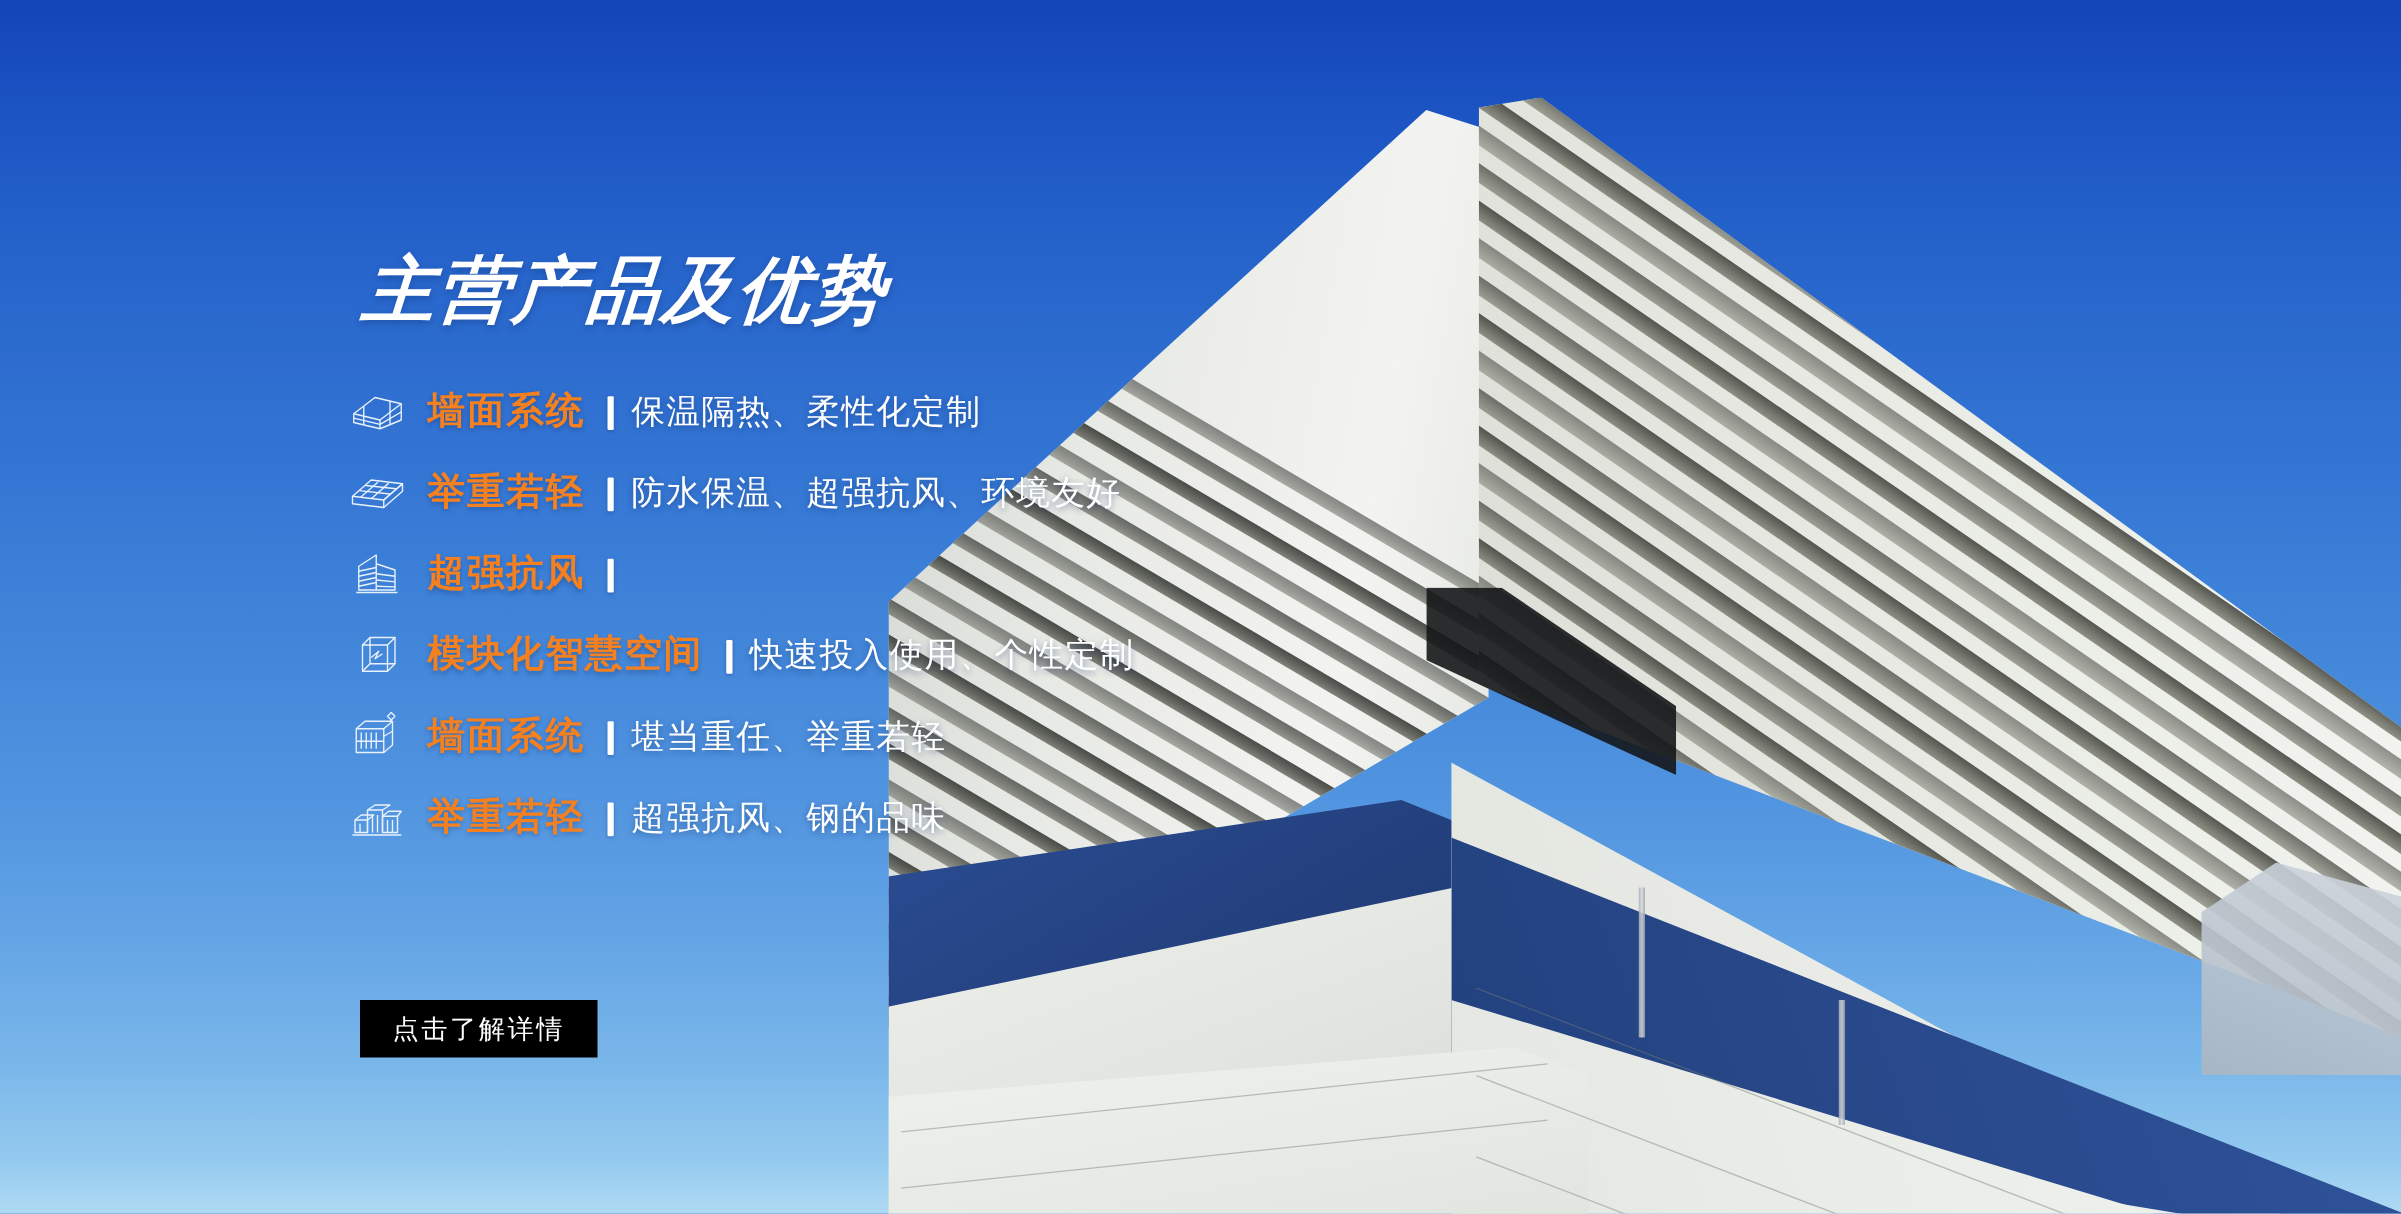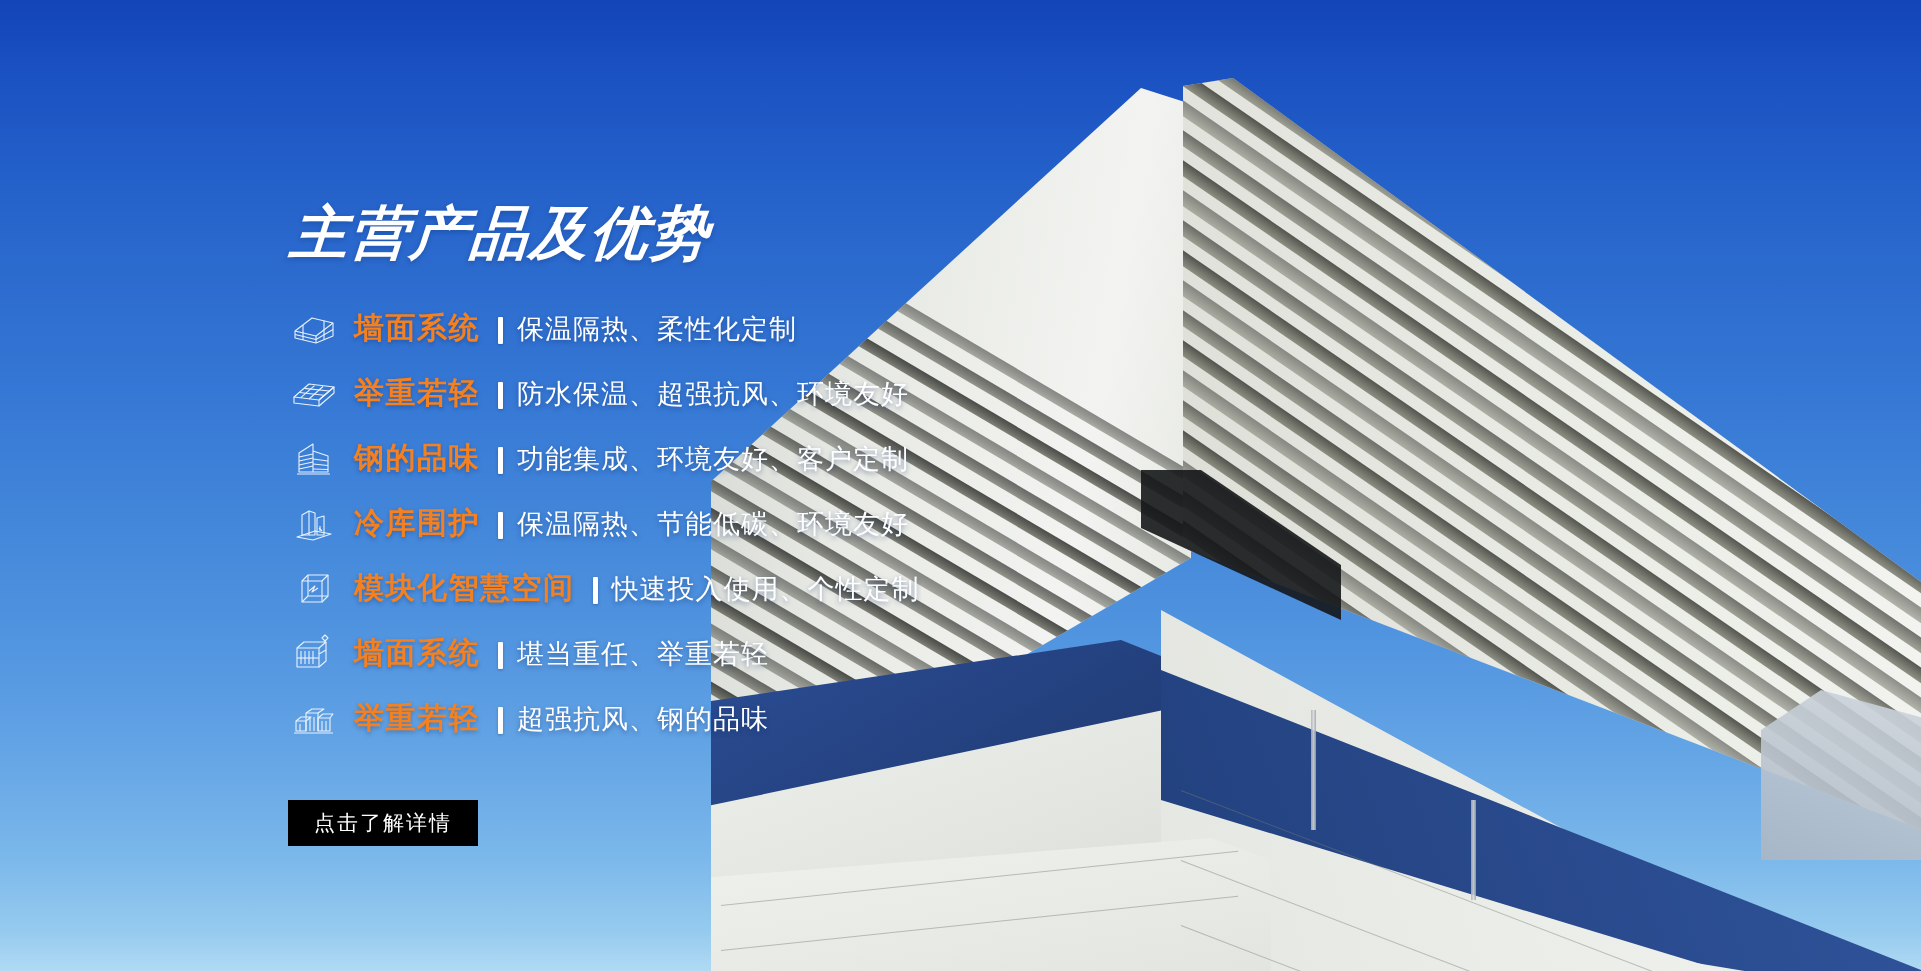--- a/index.html
+++ b/index.html
@@ -184,21 +184,21 @@
     line-height:1;
     white-space:nowrap;
     text-shadow:0 2px 5px rgba(10,40,100,.30);
     font-stretch:condensed;
     transform:skewX(-4deg);
     transform-origin:left bottom;
   }
 
   .product-list {
     position:absolute;
-    left:288px; top:296px;
+    left:276px; top:296px;
     width:800px;
   }
 
   .product-row {
     position:relative;
     height:65px;
     display:flex;
     align-items:center;
     white-space:nowrap;
   }
@@ -395,40 +395,24 @@
             <path d="M6 18 L20 15"></path>
             <path d="M6 22 L20 19"></path>
             <path d="M6 26 L20 23"></path>
             <path d="M6 30 L20 27"></path>
             <path d="M20 20 L35 22"></path>
             <path d="M20 25 L35 26.5"></path>
             <path d="M20 30 L35 30.5"></path>
             <path d="M4 35 L37 35"></path>
           </svg>
         </span>
-        <span class="row-name">钢的品味</span>
-        <span class="row-sep"></span>
-        <span class="row-desc">功能集成、环境友好、客户定制</span>
-      </div>
-
-      <div class="product-row">
-        <span class="row-icon">
-          <svg width="42" height="40" viewBox="0 0 42 40" fill="none" stroke="#e9f2fb" stroke-width="1.1" stroke-linejoin="round">
-            <path d="M9 31 L9 11 L16 7 L16 31 Z"></path>
-            <path d="M16 7 L22 9 L22 31 L16 31"></path>
-            <path d="M24 14 L24 31 L31 31 L31 12 L24 14 Z"></path>
-            <path d="M4 33 L20 36 L38 30 L22 27 Z"></path>
-            <path d="M26 24 L29 27"></path>
-            <path d="M27 22 L27 27"></path>
-          </svg>
-        </span>
-        <span class="row-name">冷库围护</span>
-        <span class="row-sep"></span>
-        <span class="row-desc">保温隔热、节能低碳、环境友好</span>
-      </div>
+        <span class="row-name">超强抗风</span>
+        <span class="row-sep"></span>
+      </div>
+
 
       <div class="product-row">
         <span class="row-icon">
           <svg width="40" height="40" viewBox="0 0 40 40" fill="none" stroke="#e9f2fb" stroke-width="1.1" stroke-linejoin="round">
             <path d="M8 12 L8 33 L28 33 L28 12 Z"></path>
             <path d="M8 12 L14 6 L34 6 L28 12"></path>
             <path d="M34 6 L34 27 L28 33"></path>
             <path d="M14 6 L14 27 L34 27"></path>
             <path d="M14 27 L8 33"></path>
             <path d="M15 22 L21 17 L18 23 L24 19"></path>

